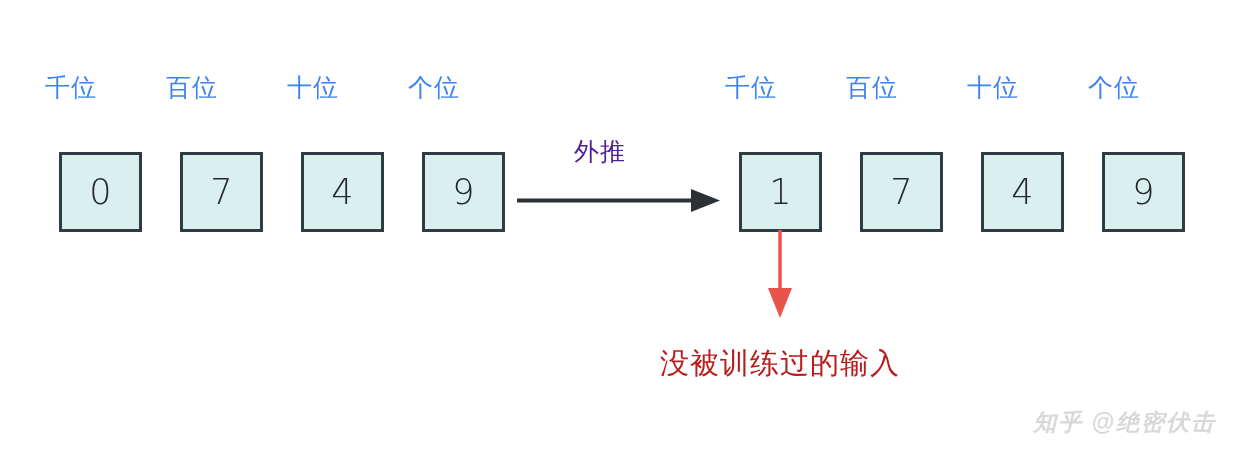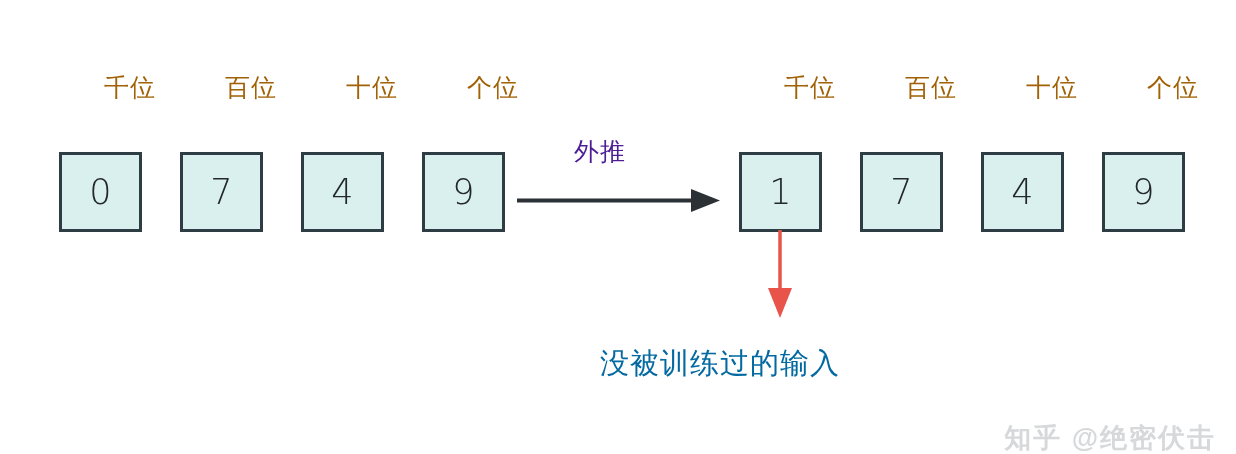--- a/index.html
+++ b/index.html
@@ -30,24 +30,24 @@
   .digit-col {
     position: absolute;
     top: 0;
     width: 83px;
   }
   .col-label {
     position: absolute;
     top: 72px;
     left: -14px;
     width: 111px;
-    text-align: right;
+    text-align: left;
     font-size: 25px;
     line-height: 30px;
-    color: #a16207;
+    color: #3b82f6;
     letter-spacing: 1px;
     white-space: nowrap;
   }
   .digit-box {
     position: absolute;
     top: 152px;
     left: 0;
     width: 83px;
     height: 80px;
     box-sizing: border-box;
@@ -92,40 +92,41 @@
     left: 762px;
     top: 230px;
     width: 36px;
     height: 90px;
   }
   .untrained-caption {
     position: absolute;
     left: 600px;
     top: 345px;
     width: 360px;
-    text-align: left;
+    text-align: center;
     font-size: 29px;
     line-height: 36px;
-    color: #0369a1;
+    color: #b91c1c;
     letter-spacing: 1px;
     white-space: nowrap;
   }
 
   
   .watermark {
     position: absolute;
     right: 20px;
-    bottom: 0;
-    font-size: 27px;
+    bottom: 16px;
+    font-size: 23px;
     line-height: 32px;
     color: #d6d8da;
     font-weight: bold;
     letter-spacing: 2px;
     white-space: nowrap;
     user-select: none;
+    font-style: italic;
   }
 </style>
 </head>
 <body>
 
 <div id="canvas">
 
   <div class="digit-group" style="left:59px;">
 
     <div class="digit-col" style="left:0px;">

